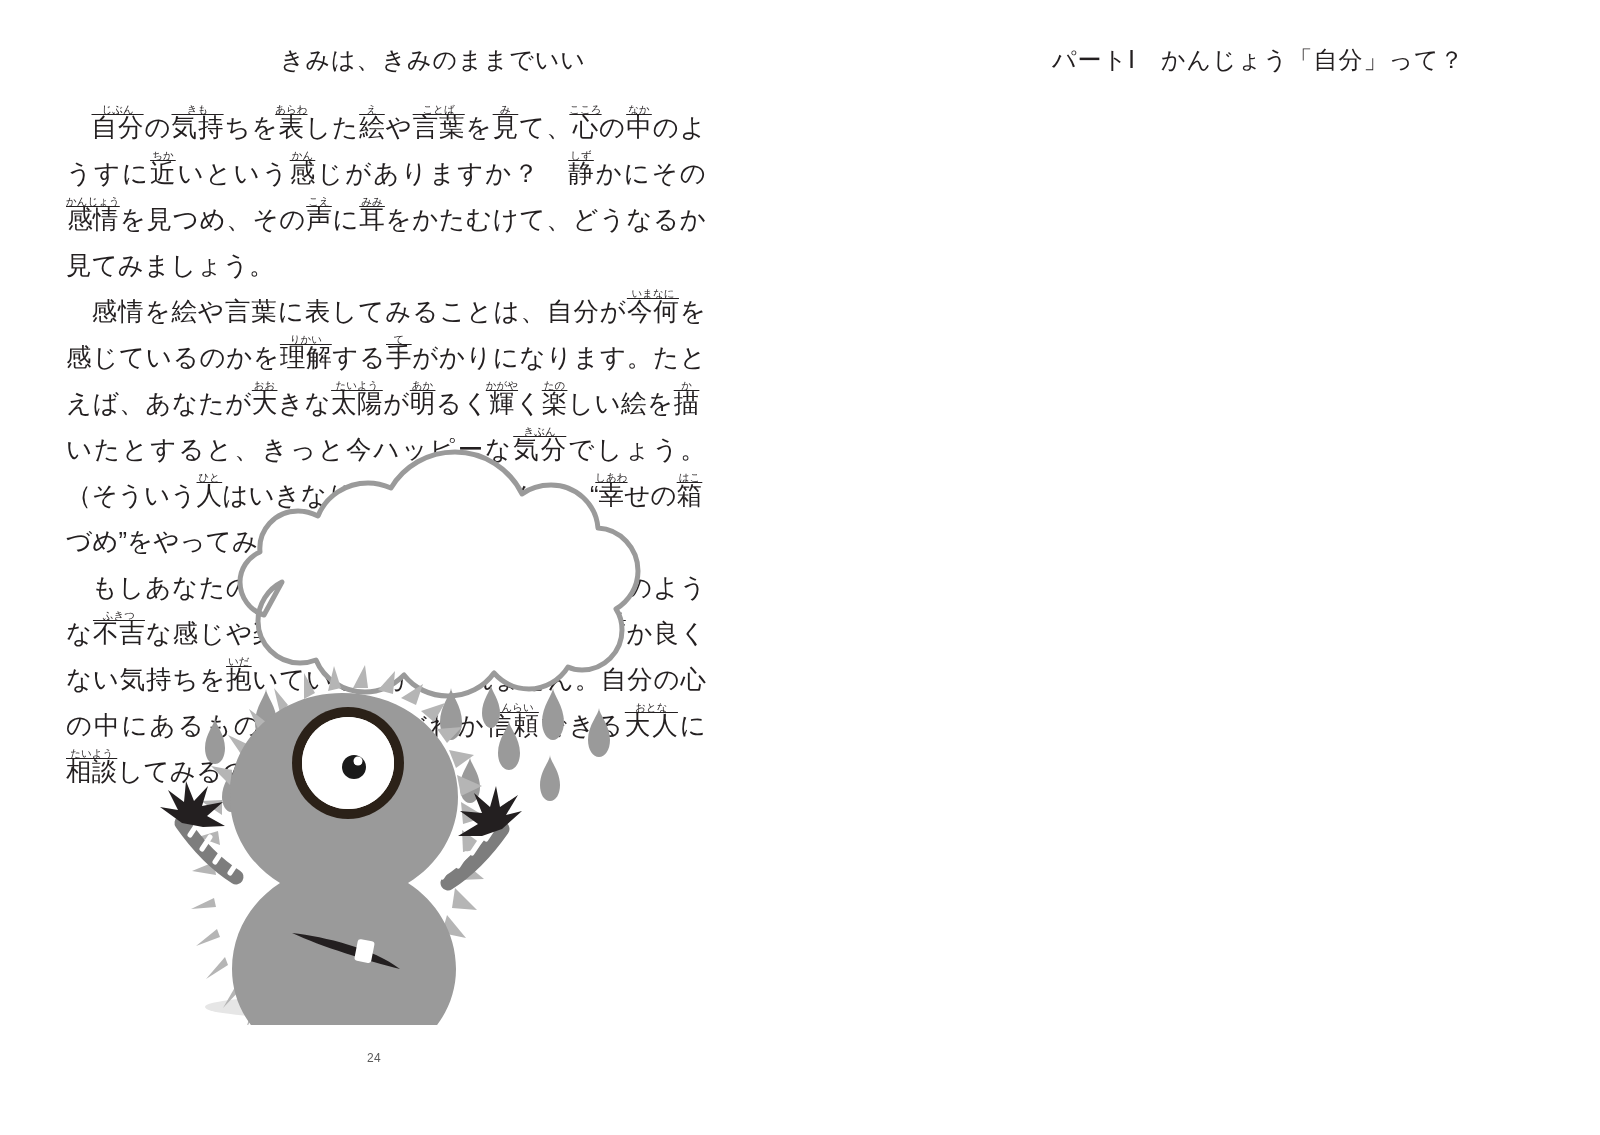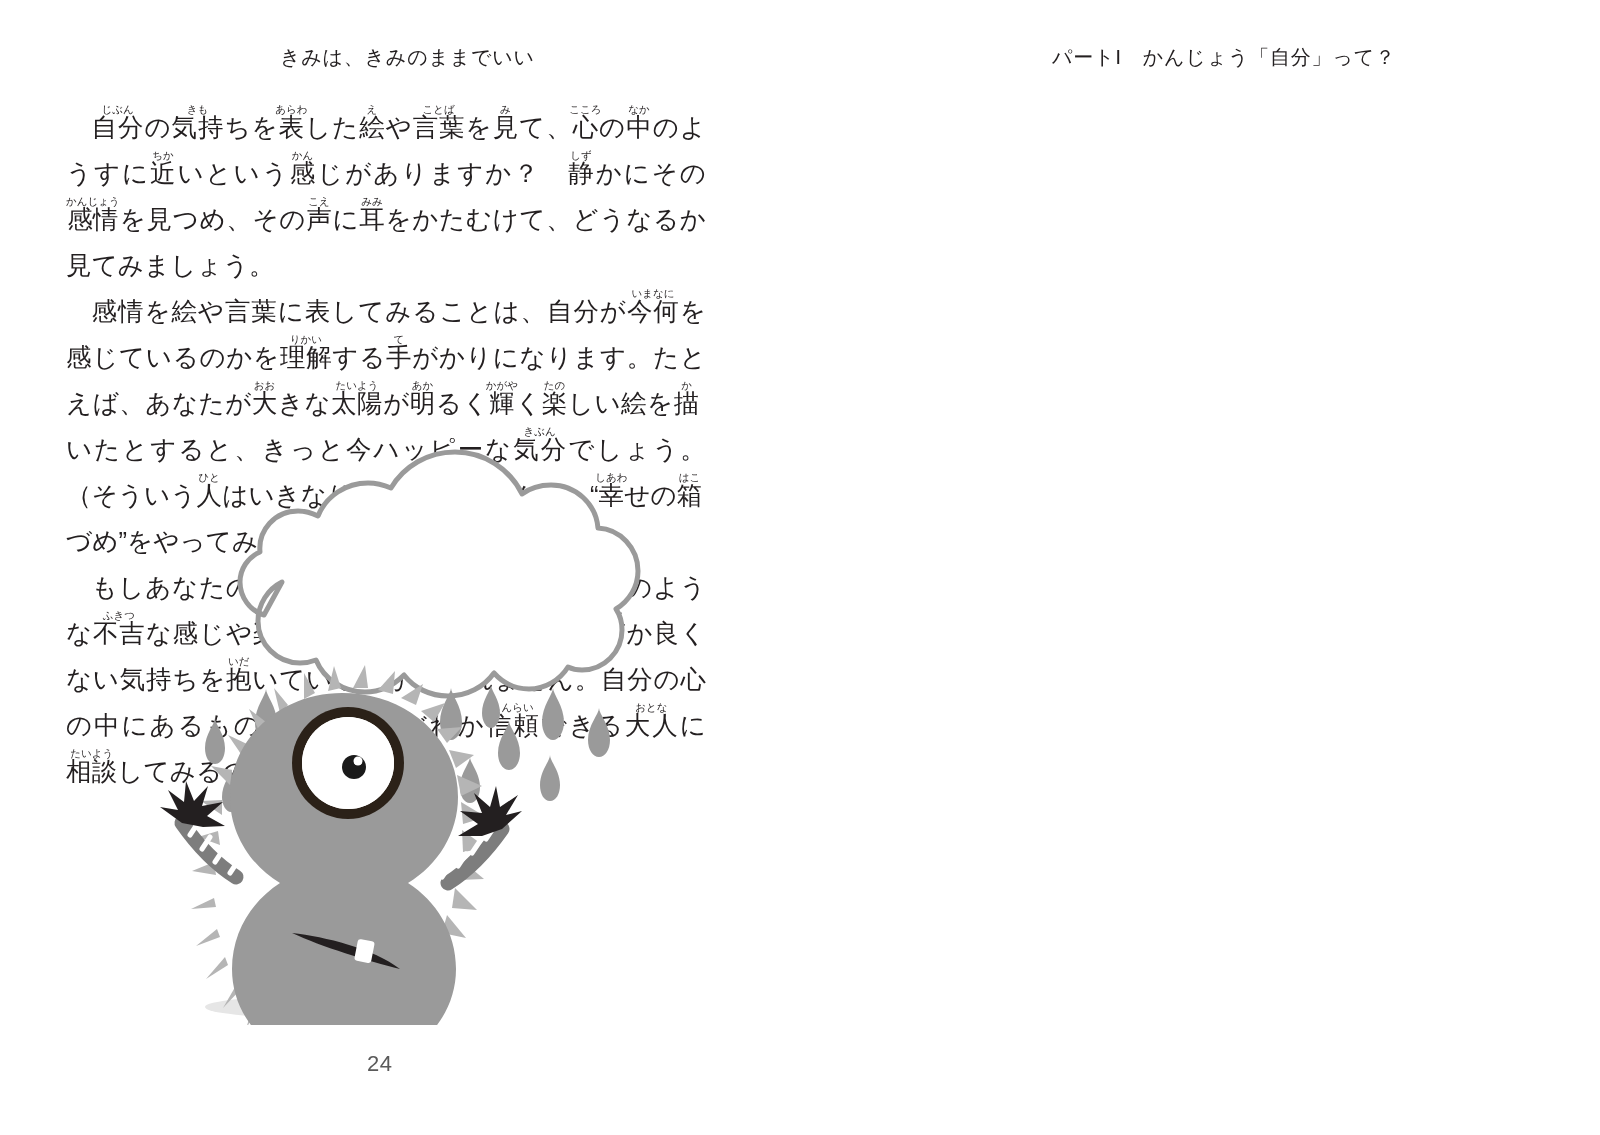--- a/index.html
+++ b/index.html
@@ -27,21 +27,21 @@
     height: 1135px;
     box-sizing: border-box;
   }
   .page-left  { width: 800px; }
   .page-right { width: 800px; }
 
   
   .running-head {
     position: absolute;
     top: 44px;
-    font-size: 20px;
+    font-size: 24px;
     letter-spacing: 0.04em;
     color: #231f20;
     white-space: nowrap;
   }
   .running-head-left  { left: 280px; }
   .running-head-right { left: 252px; }
 
   
   .body-col {
     position: absolute;
@@ -58,27 +58,28 @@
   .para + .para { margin-top: 0; }
 
   
   ruby { ruby-align: center; }
   rt {
     font-size: 10.5px;
     line-height: 1;
     letter-spacing: 0;
     font-weight: 400;
     transform: translateY(2px);
+    text-decoration: underline;
   }
 
   
   .folio {
     position: absolute;
     top: 1051px;
-    font-size: 22px;
+    font-size: 12px;
     color: #5a5a5a;
     letter-spacing: 0.02em;
   }
   .folio-left  { left: 367px; }
 
   
   .illustration {
     position: absolute;
     left: 110px;
     top: 445px;

